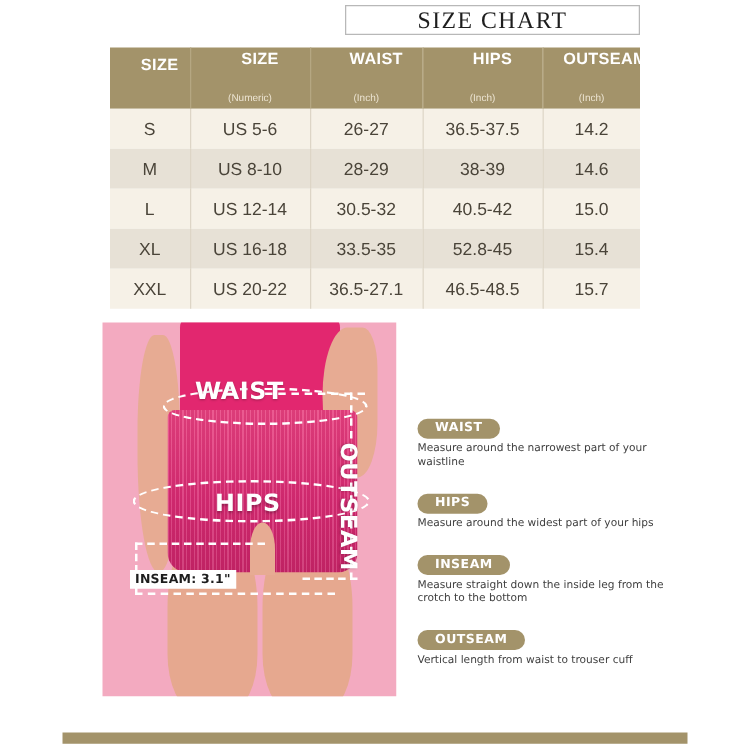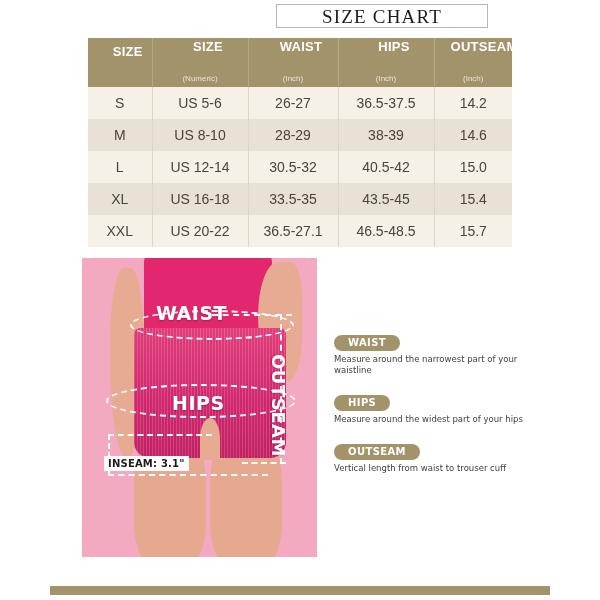--- a/index.html
+++ b/index.html
@@ -30,21 +30,21 @@
     font-size: 23px;
     font-weight: 700;
     letter-spacing: -0.4px;
     color: #2b2b2b;
     font-family: "DejaVu Sans", sans-serif;
   }
   #title-box {
     position: absolute;
     left: 276px;
     top: 4px;
-    width: 212px;
+    width: 236px;
     height: 24px;
     border: 1px solid #b8b8b8;
     box-sizing: border-box;
     padding-left: 15px;
   }
   #title-text {
     position: absolute;
     left: 0; right: 0;
     top: 1px;
     text-align: center;
@@ -304,21 +304,21 @@
       <td>L</td>
       <td>US 12-14</td>
       <td>30.5-32</td>
       <td>40.5-42</td>
       <td>15.0</td>
     </tr>
     <tr class="even">
       <td>XL</td>
       <td>US 16-18</td>
       <td>33.5-35</td>
-      <td>43.5-45</td>
+      <td>52.8-45</td>
       <td>15.4</td>
     </tr>
     <tr class="odd">
       <td>XXL</td>
       <td>US 20-22</td>
       <td>36.5-27.1</td>
       <td>46.5-48.5</td>
       <td>15.7</td>
     </tr>
   </tbody>
@@ -353,18 +353,22 @@
 <div id="guide">
   <div class="guide-item">
     <div class="guide-badge">WAIST</div>
     <div class="guide-desc">Measure around the narrowest part of your waistline</div>
   </div>
   <div class="guide-item">
     <div class="guide-badge">HIPS</div>
     <div class="guide-desc">Measure around the widest part of your hips</div>
   </div>
   <div class="guide-item">
+    <div class="guide-badge">INSEAM</div>
+    <div class="guide-desc">Measure straight down the inside leg from the crotch to the bottom</div>
+  </div>
+  <div class="guide-item">
     <div class="guide-badge">OUTSEAM</div>
     <div class="guide-desc">Vertical length from waist to trouser cuff</div>
   </div>
 </div>
 
 <div id="bottom-bar"></div>
 
 </body></html>

